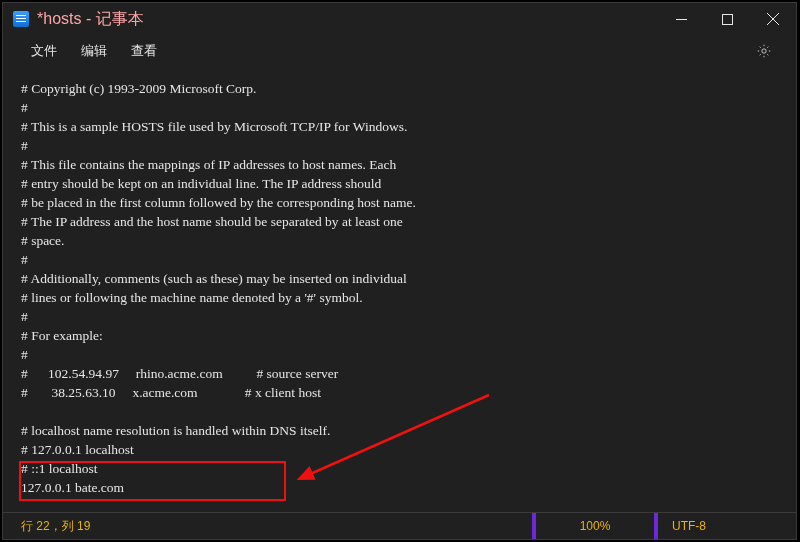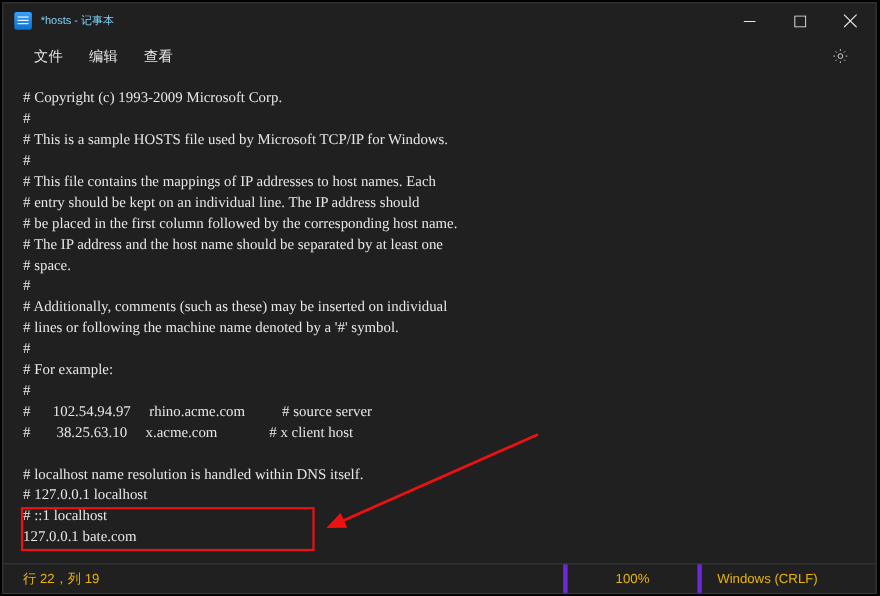--- a/index.html
+++ b/index.html
@@ -1,17 +1,17 @@
 <!DOCTYPE html>
 <html><head>
 <meta charset="utf-8">
 <style>
   html,body{margin:0;padding:0;width:800px;height:542px;background:#000;font-family:"Segoe UI","Microsoft YaHei",sans-serif;overflow:hidden}
   .win{position:absolute;left:2px;top:2px;width:795px;height:538px;background:#202020;border:1px solid #3a3a3a;box-sizing:border-box;display:flex;flex-direction:column}
-  .titlebar{height:32px;display:flex;align-items:center;color:#7dd3fc;font-size:10px}
+  .titlebar{height:32px;display:flex;align-items:center;color:#fca5a5;font-size:16px}
   .tb-ico{width:16px;height:16px;margin:0 8px 0 10px;background:linear-gradient(180deg,#3aa0ff,#0d6fcf);border-radius:2px;position:relative}
   .tb-ico::before{content:"";position:absolute;left:3px;right:3px;top:4px;height:1px;background:#fff;box-shadow:0 3px 0 #fff,0 6px 0 #fff}
   .tb-title{flex:0 0 auto}
   .tb-sp{flex:1}
   .winbtn{width:46px;height:32px;display:flex;align-items:center;justify-content:center;color:#e6e6e6}
   .winbtn svg{width:11px;height:11px;stroke:#e6e6e6;fill:none;stroke-width:1}
   .winbtn.close svg{width:12px;height:12px}
   .menubar{height:32px;display:flex;align-items:center;color:#e6e6e6;font-size:13px;padding:0 16px}
   .mitem{padding:4px 12px;border-radius:3px}
   .msp{flex:1}
@@ -66,21 +66,21 @@
         <path d="M12 2.6v2.2M12 19.2v2.2M21.4 12h-2.2M4.8 12H2.6M18.5 5.5l-1.6 1.6M7.1 16.9l-1.6 1.6M18.5 18.5l-1.6-1.6M7.1 7.1 5.5 5.5"></path>
       </svg>
     </div>
   </div>
 
   <div class="editor" id="editor"><span class="ln"># Copyright (c) 1993-2009 Microsoft Corp.</span><span class="ln">#</span><span class="ln"># This is a sample HOSTS file used by Microsoft TCP/IP for Windows.</span><span class="ln">#</span><span class="ln"># This file contains the mappings of IP addresses to host names. Each</span><span class="ln"># entry should be kept on an individual line. The IP address should</span><span class="ln"># be placed in the first column followed by the corresponding host name.</span><span class="ln"># The IP address and the host name should be separated by at least one</span><span class="ln"># space.</span><span class="ln">#</span><span class="ln"># Additionally, comments (such as these) may be inserted on individual</span><span class="ln"># lines or following the machine name denoted by a '#' symbol.</span><span class="ln">#</span><span class="ln"># For example:</span><span class="ln">#</span><span class="ln">#      102.54.94.97     rhino.acme.com          # source server</span><span class="ln">#       38.25.63.10     x.acme.com              # x client host</span><span class="ln">&nbsp;</span><span class="ln"># localhost name resolution is handled within DNS itself.</span><span class="ln"># 127.0.0.1 localhost</span><span class="ln"># ::1 localhost</span><span class="ln">127.0.0.1 bate.com</span></div>
 
   <div class="status">
     <div class="cell">行 22，列 19</div>
     <div class="cell zoom">100%</div>
-    <div class="cell eol">Windows (CRLF)</div>
+    <div class="cell enc">UTF-8</div>
   </div>
 
   <div class="hl-box" id="hl-box" style="left: 16px; top: 458px; width: 267px; height: 40px; border-color: rgb(238, 17, 17);"></div>
   <svg class="arrow-svg" id="arrow-svg" width="795" height="538">
     <defs>
       <marker id="ah" markerWidth="8" markerHeight="8" refX="6" refY="3" orient="auto">
         <path d="M0,0 L7,3 L0,6 Z" fill="#e11"></path>
       </marker>
     </defs>
     <line id="arrow-line" stroke="#e11" stroke-width="2.5" marker-end="url(#ah)" x1="486" y1="392" x2="296" y2="476"></line>

